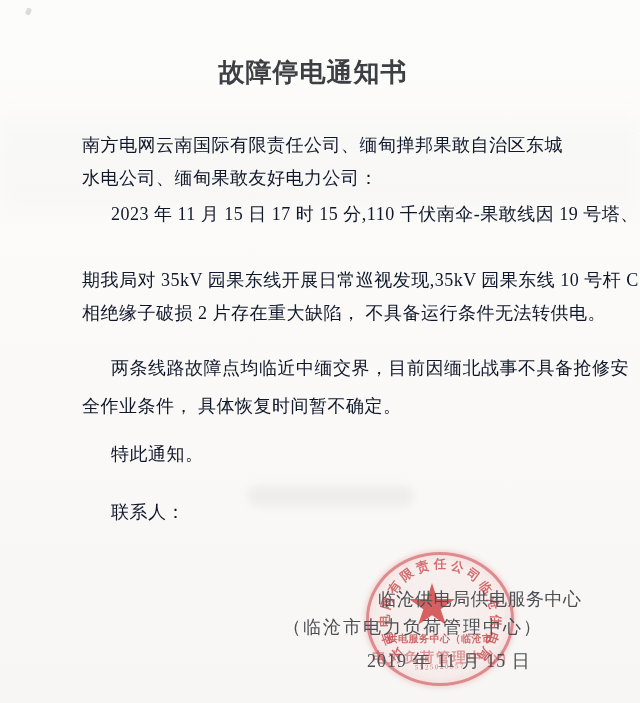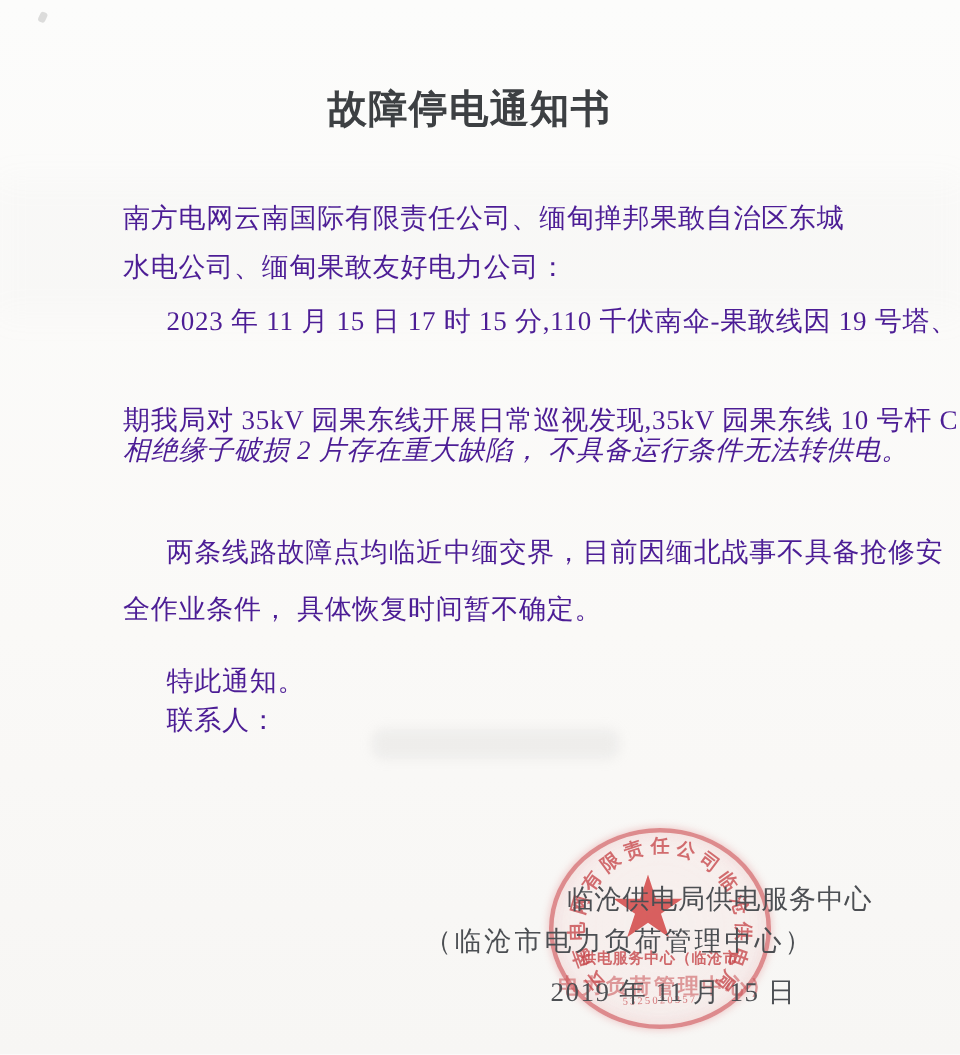--- a/index.html
+++ b/index.html
@@ -10,21 +10,21 @@
   }
   .page{position:absolute;inset:0;}
   .doc-title{
     position:absolute;top:55px;left:0;width:640px;text-align:center;
     transform:translateX(-7px);
     font-size:26px;font-weight:700;letter-spacing:1px;color:#3d4043;
     white-space:nowrap;
   }
   .line{
     position:absolute;white-space:nowrap;
-    font-size:18px;color:#4c1d95;letter-spacing:0.5px;
+    font-size:18px;color:#0f172a;letter-spacing:0.5px;
   }
   .l-margin{left:82px;}
   .l-indent{left:111px;}
   .sig{
     position:absolute;white-space:nowrap;color:#4c4f53;z-index:3;
   }
   .artifact{position:absolute;pointer-events:none;}
   
   .seal{
     position:absolute;left:366px;top:552px;width:148px;height:134px;z-index:1;
@@ -71,26 +71,26 @@
   <div class="artifact" style="left:248px;top:486px;width:165px;height:20px;background:rgba(190,190,188,0.18);filter:blur(4px);border-radius:8px;"></div>
   <div class="artifact" style="left:0;top:120px;width:640px;height:90px;background:rgba(200,200,198,0.06);filter:blur(10px);"></div>
 
   <div class="doc-title">故障停电通知书</div>
 
   <div class="line l-margin" style="top:133px;">南方电网云南国际有限责任公司、缅甸掸邦果敢自治区东城</div>
   <div class="line l-margin" style="top:166px;">水电公司、缅甸果敢友好电力公司：</div>
 
   <div class="line l-indent" style="top:202px;">2023 年 11 月 15 日 17 时 15 分,110 千伏南伞-果敢线因 19 号塔、</div>
   <div class="line l-margin" style="top:268px;">期我局对 35kV 园果东线开展日常巡视发现,35kV 园果东线 10 号杆 C</div>
-  <div class="line l-margin" style="top:288px;font-style:italic;">相绝缘子破损 2 片存在重大缺陷， 不具备运行条件无法转供电。</div>
+  <div class="line l-margin" style="top:301px;">相绝缘子破损 2 片存在重大缺陷， 不具备运行条件无法转供电。</div>
   <div class="line l-indent" style="top:356px;">两条线路故障点均临近中缅交界，目前因缅北战事不具备抢修安</div>
   <div class="line l-margin" style="top:370px;margin-top:24px;">全作业条件， 具体恢复时间暂不确定。</div>
 
   <div class="line l-indent" style="top:442px;">特此通知。</div>
-  <div class="line l-indent" style="top:468px;">联系人：</div>
+  <div class="line l-indent" style="top:500px;">联系人：</div>
 
   <div class="seal">
     <div class="seal-ring"></div>
     <div class="seal-arc" id="seal-arc">
         <span style="transform: rotate(-128deg) translateY(-55px);">云</span>
         <span style="transform: rotate(-109.714deg) translateY(-55px);">南</span>
         <span style="transform: rotate(-91.4286deg) translateY(-55px);">电</span>
         <span style="transform: rotate(-73.1429deg) translateY(-55px);">网</span>
         <span style="transform: rotate(-54.8571deg) translateY(-55px);">有</span>
         <span style="transform: rotate(-36.5714deg) translateY(-55px);">限</span>

